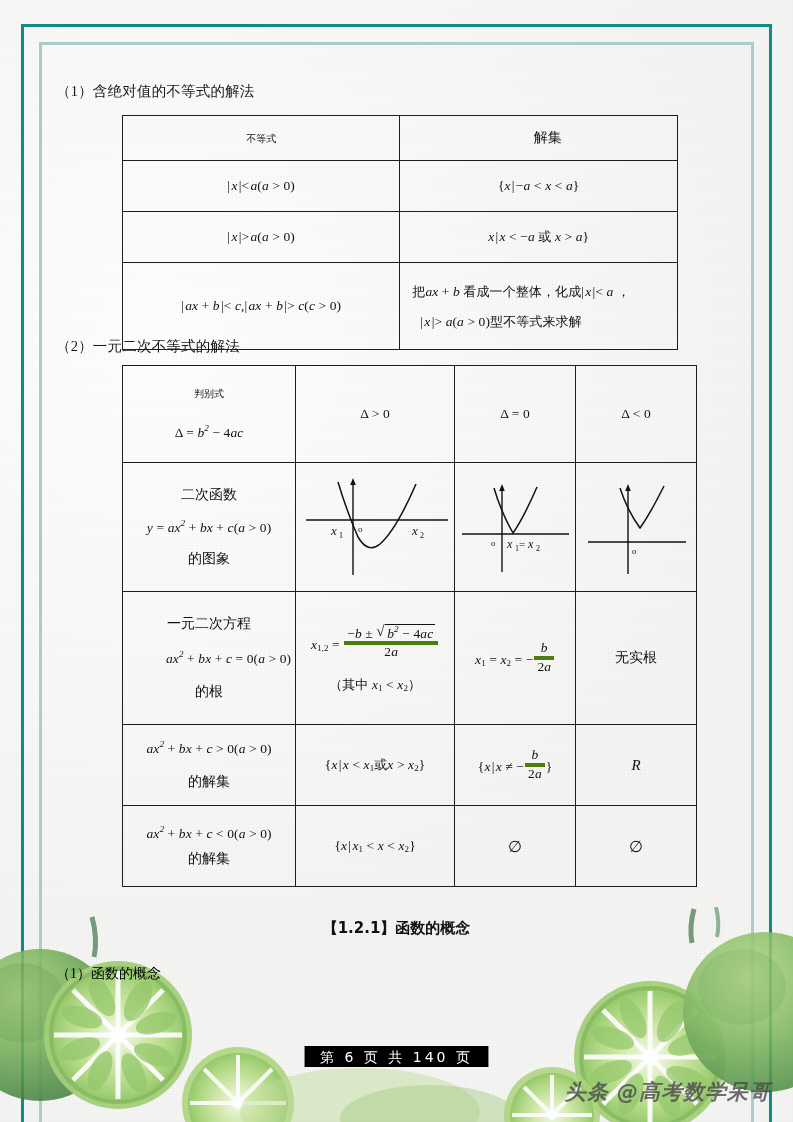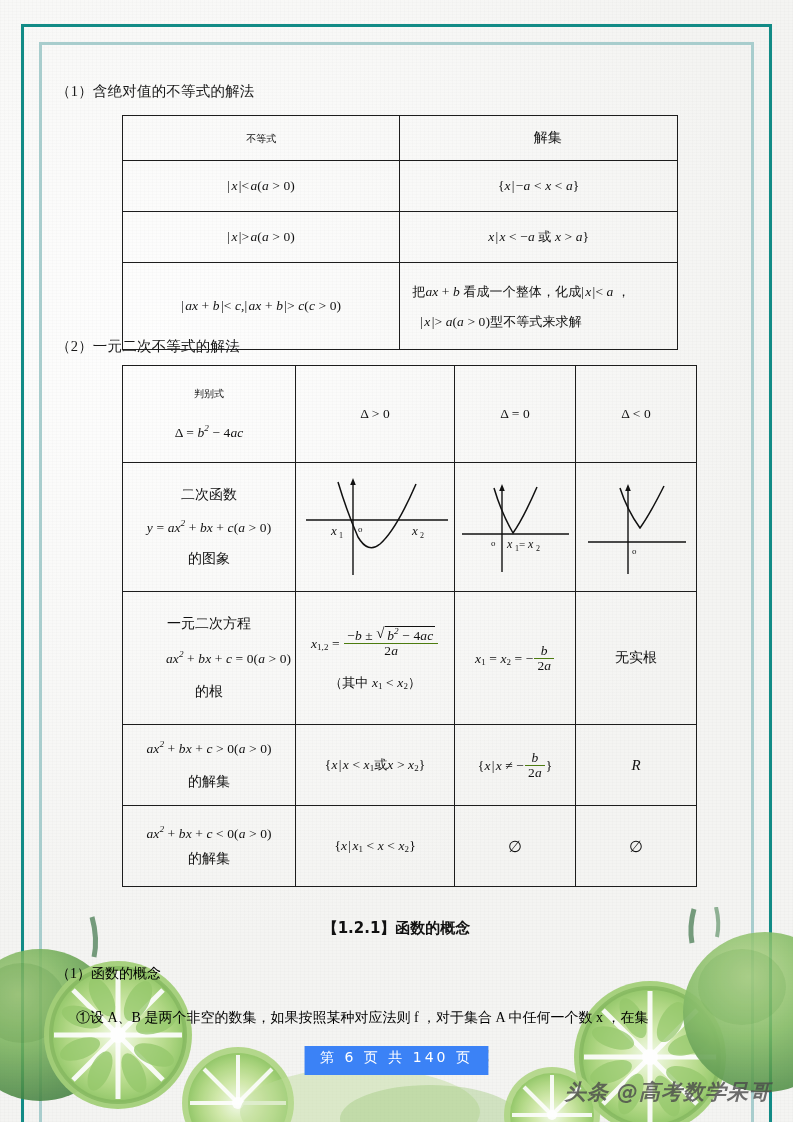--- a/index.html
+++ b/index.html
@@ -81,21 +81,21 @@
   .cjk { font-family: "DejaVu Sans","Liberation Sans",sans-serif; font-style: normal; font-size: 13px;}
 
   
   .frac {
     display: inline-block;
     vertical-align: -0.55em;
     text-align: center;
     line-height: 1.08;
     margin: 0 1px;
   }
-  .frac > .num { display:block; padding: 0 3px; border-bottom: 1px solid #4d7c0f; }
+  .frac > .num { display:block; padding: 0 3px; border-bottom: 4px solid #4d7c0f; }
   .frac > .den { display:block; padding: 0 3px; }
   .bigfrac { vertical-align: -0.62em; font-size: 13.5px; }
 
   
   .sqrt { display:inline-block; position:relative; padding-left: 9px; }
   .sqrt::before {
     content:"\221A";
     position:absolute; left:0; top:-1px;
     font-size: 1.12em;
   }
@@ -118,25 +118,25 @@
     color: #000000;
     white-space: nowrap;
     font-family: "Liberation Serif","DejaVu Serif",serif;
   }
 
   
   #footer-badge {
     position: absolute;
     left: 50%; transform: translateX(-50%);
     top: 1046px;
-    background: #3b82f6;
+    background: #000000;
     color: #fff;
     font-size: 14px;
     letter-spacing: 3px;
-    padding: 3px 16px 8px 16px;
+    padding: 3px 16px 0 16px;
     font-family: "DejaVu Sans","Liberation Sans",sans-serif;
     white-space: nowrap;
     z-index: 40;
   }
 
   #watermark {
     position: absolute;
     right: 22px; bottom: 16px;
     font-size: 21px;
     font-weight: bold;
@@ -336,21 +336,20 @@
         <td>
           <span class="math" style="font-size:16px;">∅</span>
         </td>
       </tr>
     </tbody>
   </table>
 
   <div class="heading-center" style="top:919px;">【1.2.1】函数的概念</div>
 
   <div class="body-text" style="left:56px; top:965px; z-index:30;">（1）函数的概念</div>
-  <div class="body-text" style="left:76px; top:1009px; z-index:30;">①设 A、B 是两个非空的数集，如果按照某种对应法则 f ，对于集合 A 中任何一个数 x ，在集</div>
 
 </div>
 
 <div id="decor">
   <svg viewBox="0 0 793 215" xmlns="http://www.w3.org/2000/svg">
     <defs>
       <radialGradient id="limeWedge" cx="50%" cy="50%" r="50%">
         <stop offset="0%" stop-color="#f3faea"></stop>
         <stop offset="42%" stop-color="#cfe8a6"></stop>
         <stop offset="78%" stop-color="#a9d479"></stop>

